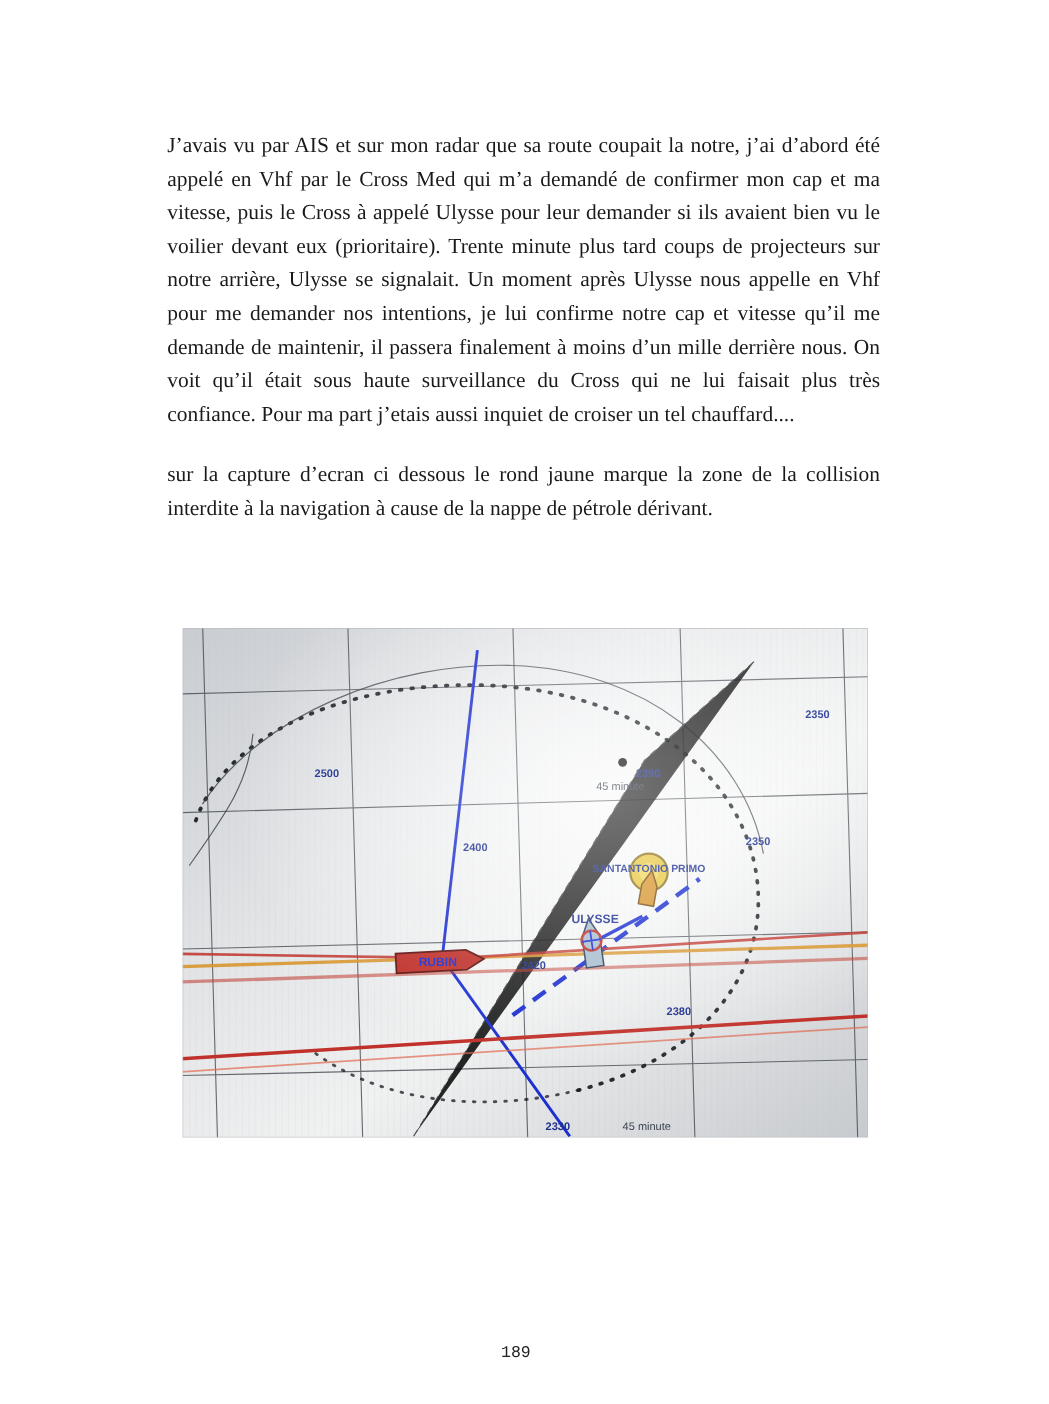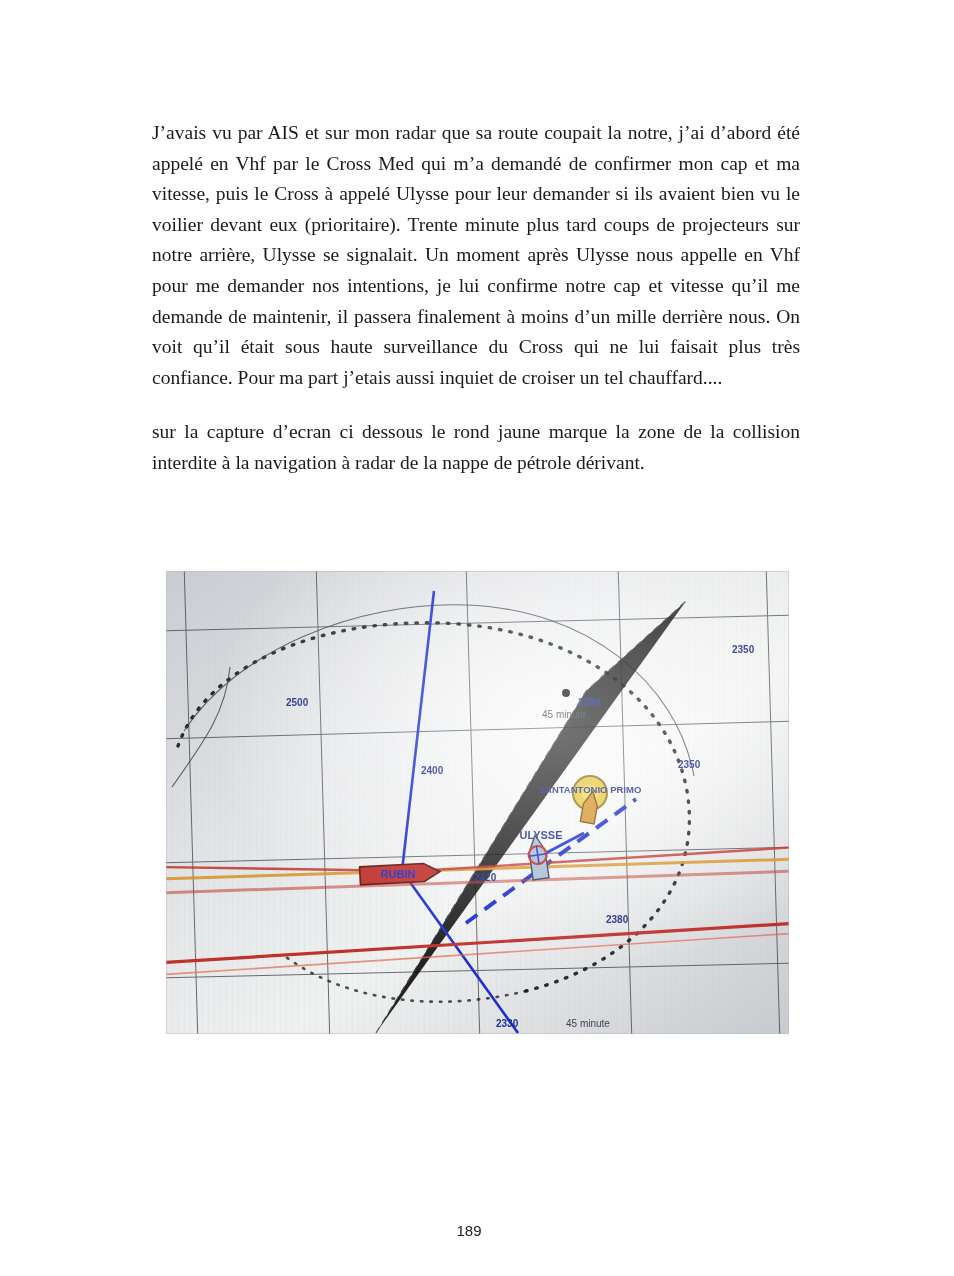--- a/index.html
+++ b/index.html
@@ -50,32 +50,32 @@
   .figure svg {
     display: block;
   }
   .page-number {
     position: absolute;
     left: 0;
     right: 16px;
     top: 1222px;
     text-align: center;
     font-size: 15px;
-    font-family: Liberation Sans, sans-serif;
+    font-family: Liberation Mono, monospace;
     color: #222;
   }
 </style>
 </head>
 <body>
 
 <div class="page">
 
   <div class="content">
     <p class="body-par">J’avais vu par AIS et sur mon radar que sa route coupait la notre, j’ai d’abord été appelé en Vhf par le Cross Med qui m’a demandé de confirmer mon cap et ma vitesse, puis le Cross à appelé Ulysse pour leur demander si ils avaient bien vu le voilier devant eux (prioritaire). Trente minute plus tard coups de projecteurs sur notre arrière, Ulysse se signalait. Un moment après Ulysse nous appelle en Vhf pour me demander nos intentions, je lui confirme notre cap et vitesse qu’il me demande de maintenir, il passera finalement à moins d’un mille derrière nous. On voit qu’il était sous haute surveillance du Cross qui ne lui faisait plus très confiance. Pour ma part j’etais aussi inquiet de croiser un tel chauffard....</p>
-    <p class="body-par">sur la capture d’ecran ci dessous le rond jaune marque la zone de la collision interdite à la navigation à radar de la nappe de pétrole dérivant.</p>
+    <p class="body-par">sur la capture d’ecran ci dessous le rond jaune marque la zone de la collision interdite à la navigation à cause de la nappe de pétrole dérivant.</p>
   </div>
 
   <div class="figure">
     <svg width="623" height="463" viewBox="0 0 623 463" xmlns="http://www.w3.org/2000/svg">
       <defs>
         <linearGradient id="photoShade" x1="0" y1="0" x2="1" y2="1">
           <stop offset="0%" stop-color="#c9ccd1"></stop>
           <stop offset="35%" stop-color="#e2e4e6"></stop>
           <stop offset="60%" stop-color="#f0f1f1"></stop>
           <stop offset="100%" stop-color="#c7cace"></stop>

